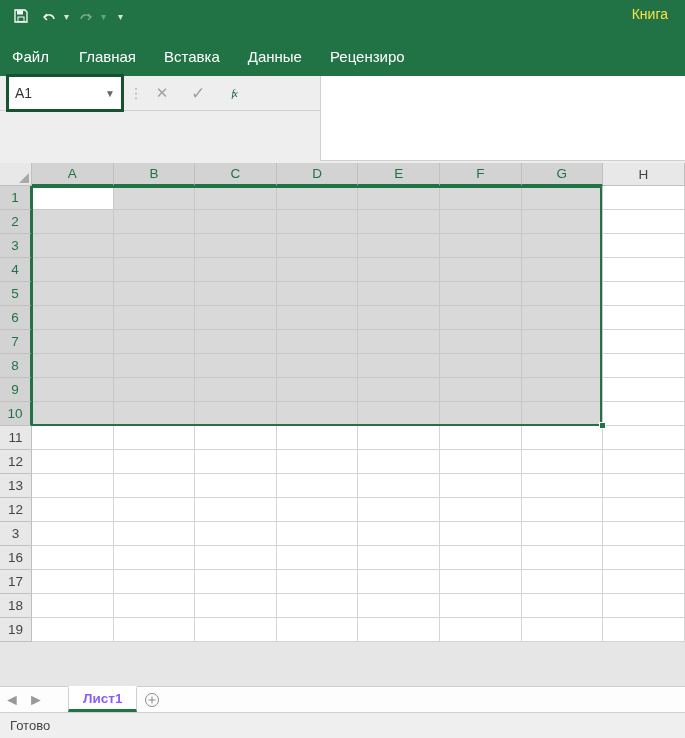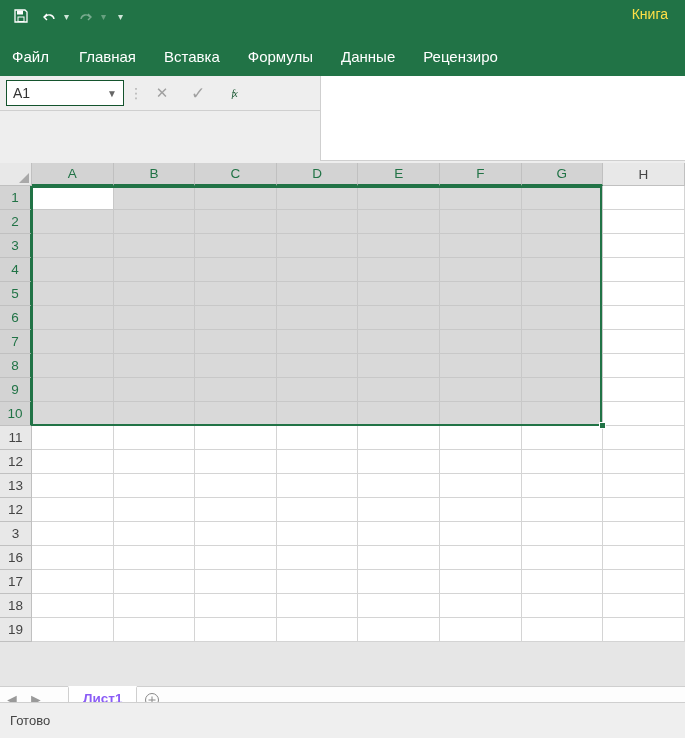--- a/index.html
+++ b/index.html
@@ -13,21 +13,21 @@
   .title-text { position: absolute; right: 17px; top: 6px; font-size: 14px; color: #fde047; }
 
   
   .ribbon { height: 44px; background: #217346; display: flex; align-items: stretch; }
   .tab { color: #ffffff; font-size: 15px; padding: 12px 14px 10px 14px; display: flex; align-items: center; border-top: 2px solid transparent; }
   .tab.file { padding-left: 12px; padding-right: 16px; }
 
   
   .belowribbon { background: #eeeeee; }
   .formula-row { height: 35px; display: flex; align-items: center; border-bottom: 1px solid #cfcfcf; }
-  .namebox { width: 118px; height: 26px; background: #fff; border: 1px solid #14532d; margin-left: 6px; display: flex; align-items: center; justify-content: space-between; padding: 0 6px; font-size: 14px; color: #333; }
+  .namebox { width: 118px; height: 38px; background: #fff; border: 3px solid #14532d; margin-left: 6px; display: flex; align-items: center; justify-content: space-between; padding: 0 6px; font-size: 14px; color: #333; }
   .namebox .dd { color: #666; font-size: 10px; }
   .f-dots { width: 24px; text-align: center; color: #b0b0b0; font-size: 14px; display:flex; align-items:center; justify-content:center; height:26px;}
   .fb-actions { display: flex; align-items: center; gap: 8px; }
   .fb-btn { width: 28px; height: 26px; display: flex; align-items: center; justify-content: center; color: #a0a0a0; }
   .fb-fx { font-style: italic; font-family: "Times New Roman", serif; font-size: 10px; color: #14532d; letter-spacing: -1px;}
   .formula-input { flex: 1; height: 85px; background: #fff; border-left: 1px solid #cfcfcf; border-bottom: 1px solid #cfcfcf; }
   .formula-area { display:flex; align-items:flex-start; }
   .formula-left { display:flex; flex-direction:column; width: 320px; }
   .formula-row2 { height: 52px; }
 
@@ -47,21 +47,21 @@
   .sel-outline { position: absolute; border: 2px solid #217346; pointer-events: none; }
   .sel-handle { position:absolute; width:7px; height:7px; background:#217346; border:1px solid #fff; pointer-events:auto; }
 
   
   .sheetbar { position: absolute; left:0; right:0; bottom: 26px; height: 26px; background: #fdfdfd; border-top: 1px solid #cfcfcf; display: flex; align-items: center; }
   .navbtn { width: 24px; height: 26px; display:flex; align-items:center; justify-content:center; color:#999; }
   .sheettab { height: 26px; padding: 0 14px; display:flex; align-items:center; font-size:13.5px; color:#8b5cf6; font-weight:600; background:#fff; border-top:2px solid #fff; border-left:1px solid #cfcfcf; border-right:1px solid #cfcfcf; position:relative; top:-1px; border-bottom:3px solid #217346;}
   .addsheet { width: 30px; display:flex; align-items:center; justify-content:center; color:#777; }
 
   
-  .statusbar { position:absolute; left:0; right:0; bottom:0; height:36px; background:#efefef; border-top:1px solid #cfcfcf; display:flex; align-items:center; padding-left:10px; font-size:13px; color:#444; }
+  .statusbar { position:absolute; left:0; right:0; bottom:0; height:26px; background:#efefef; border-top:1px solid #cfcfcf; display:flex; align-items:center; padding-left:10px; font-size:13px; color:#444; }
 </style>
 </head>
 <body>
 
 <div class="titlebar">
   <div class="qat">
     <div class="qat-item">
       <svg width="16" height="16" viewBox="0 0 16 16">
         <path d="M2 2h10l2 2v10H2z" fill="none" stroke="#fff" stroke-width="1.3"></path>
         <rect x="4" y="2.5" width="6" height="4" fill="#fff"></rect>
@@ -84,21 +84,20 @@
     <span class="qat-sep" style="opacity:.4">▾</span>
     <span class="qat-sep" style="margin-left:6px;">▾</span>
   </div>
   <div class="title-text">Книга</div>
 </div>
 
 <div class="ribbon">
   <div class="tab file">Файл</div>
   <div class="tab">Главная</div>
   <div class="tab">Вставка</div>
-  <div class="tab">Формулы</div>
   <div class="tab">Данные</div>
   <div class="tab">Рецензиро</div>
 </div>
 
 <div class="belowribbon">
   <div class="formula-area">
     <div class="formula-left">
       <div class="formula-row">
         <div class="namebox">
           <span>A1</span>

